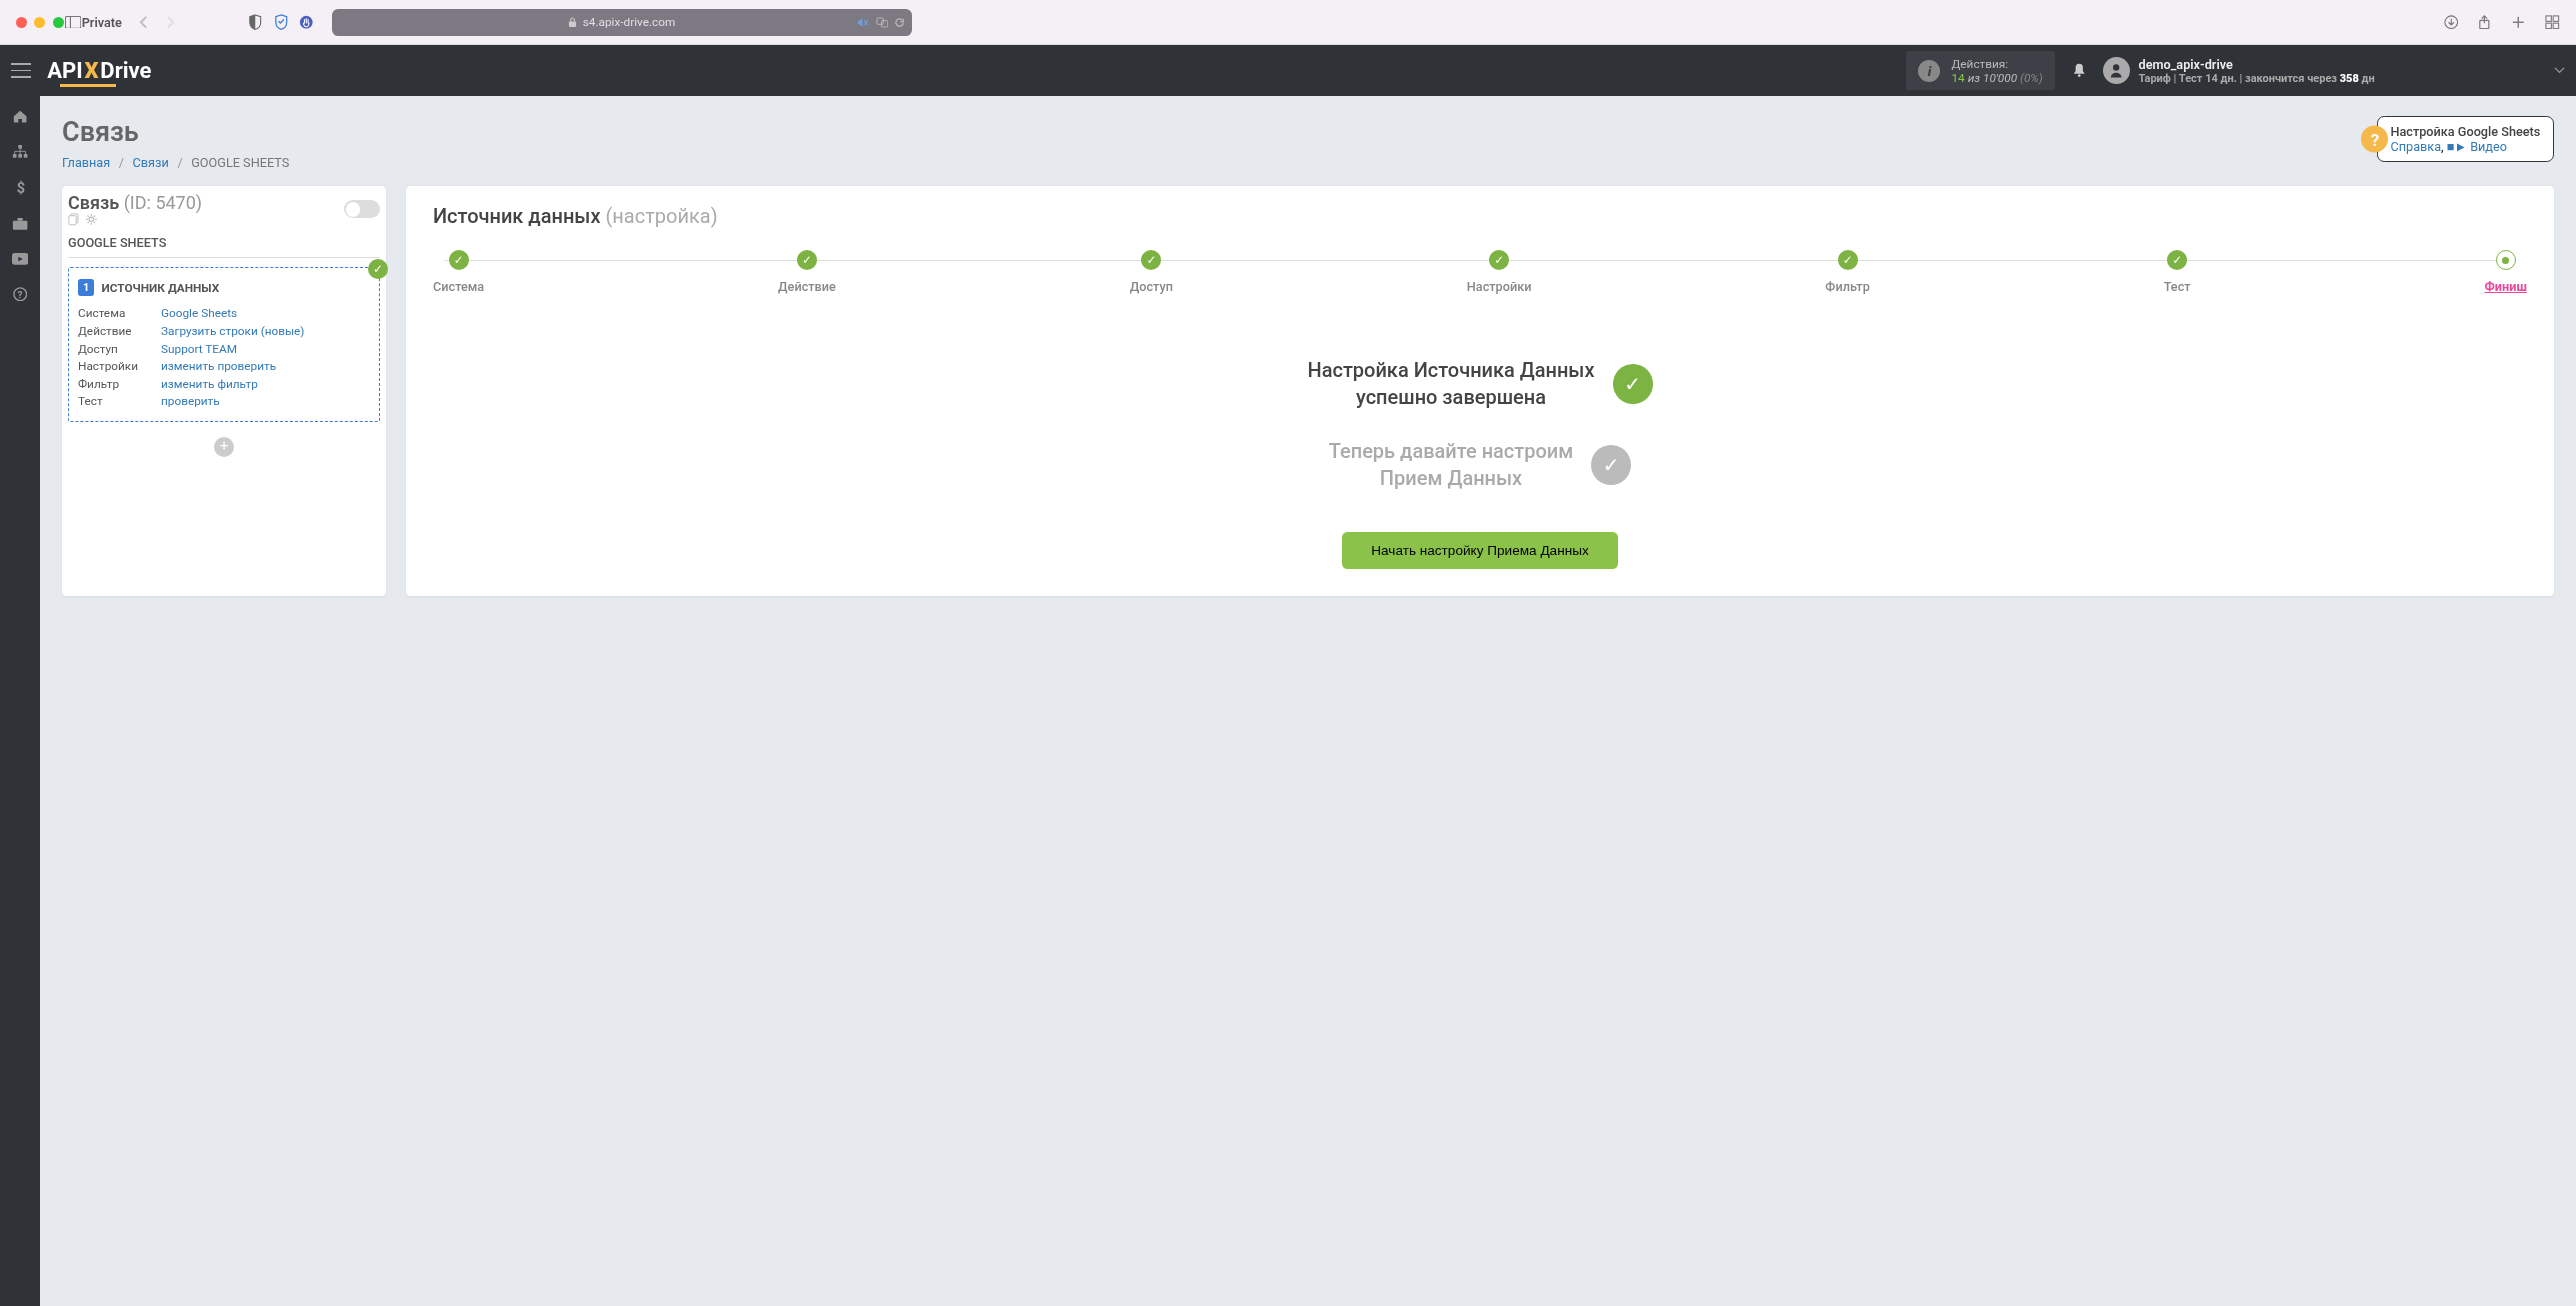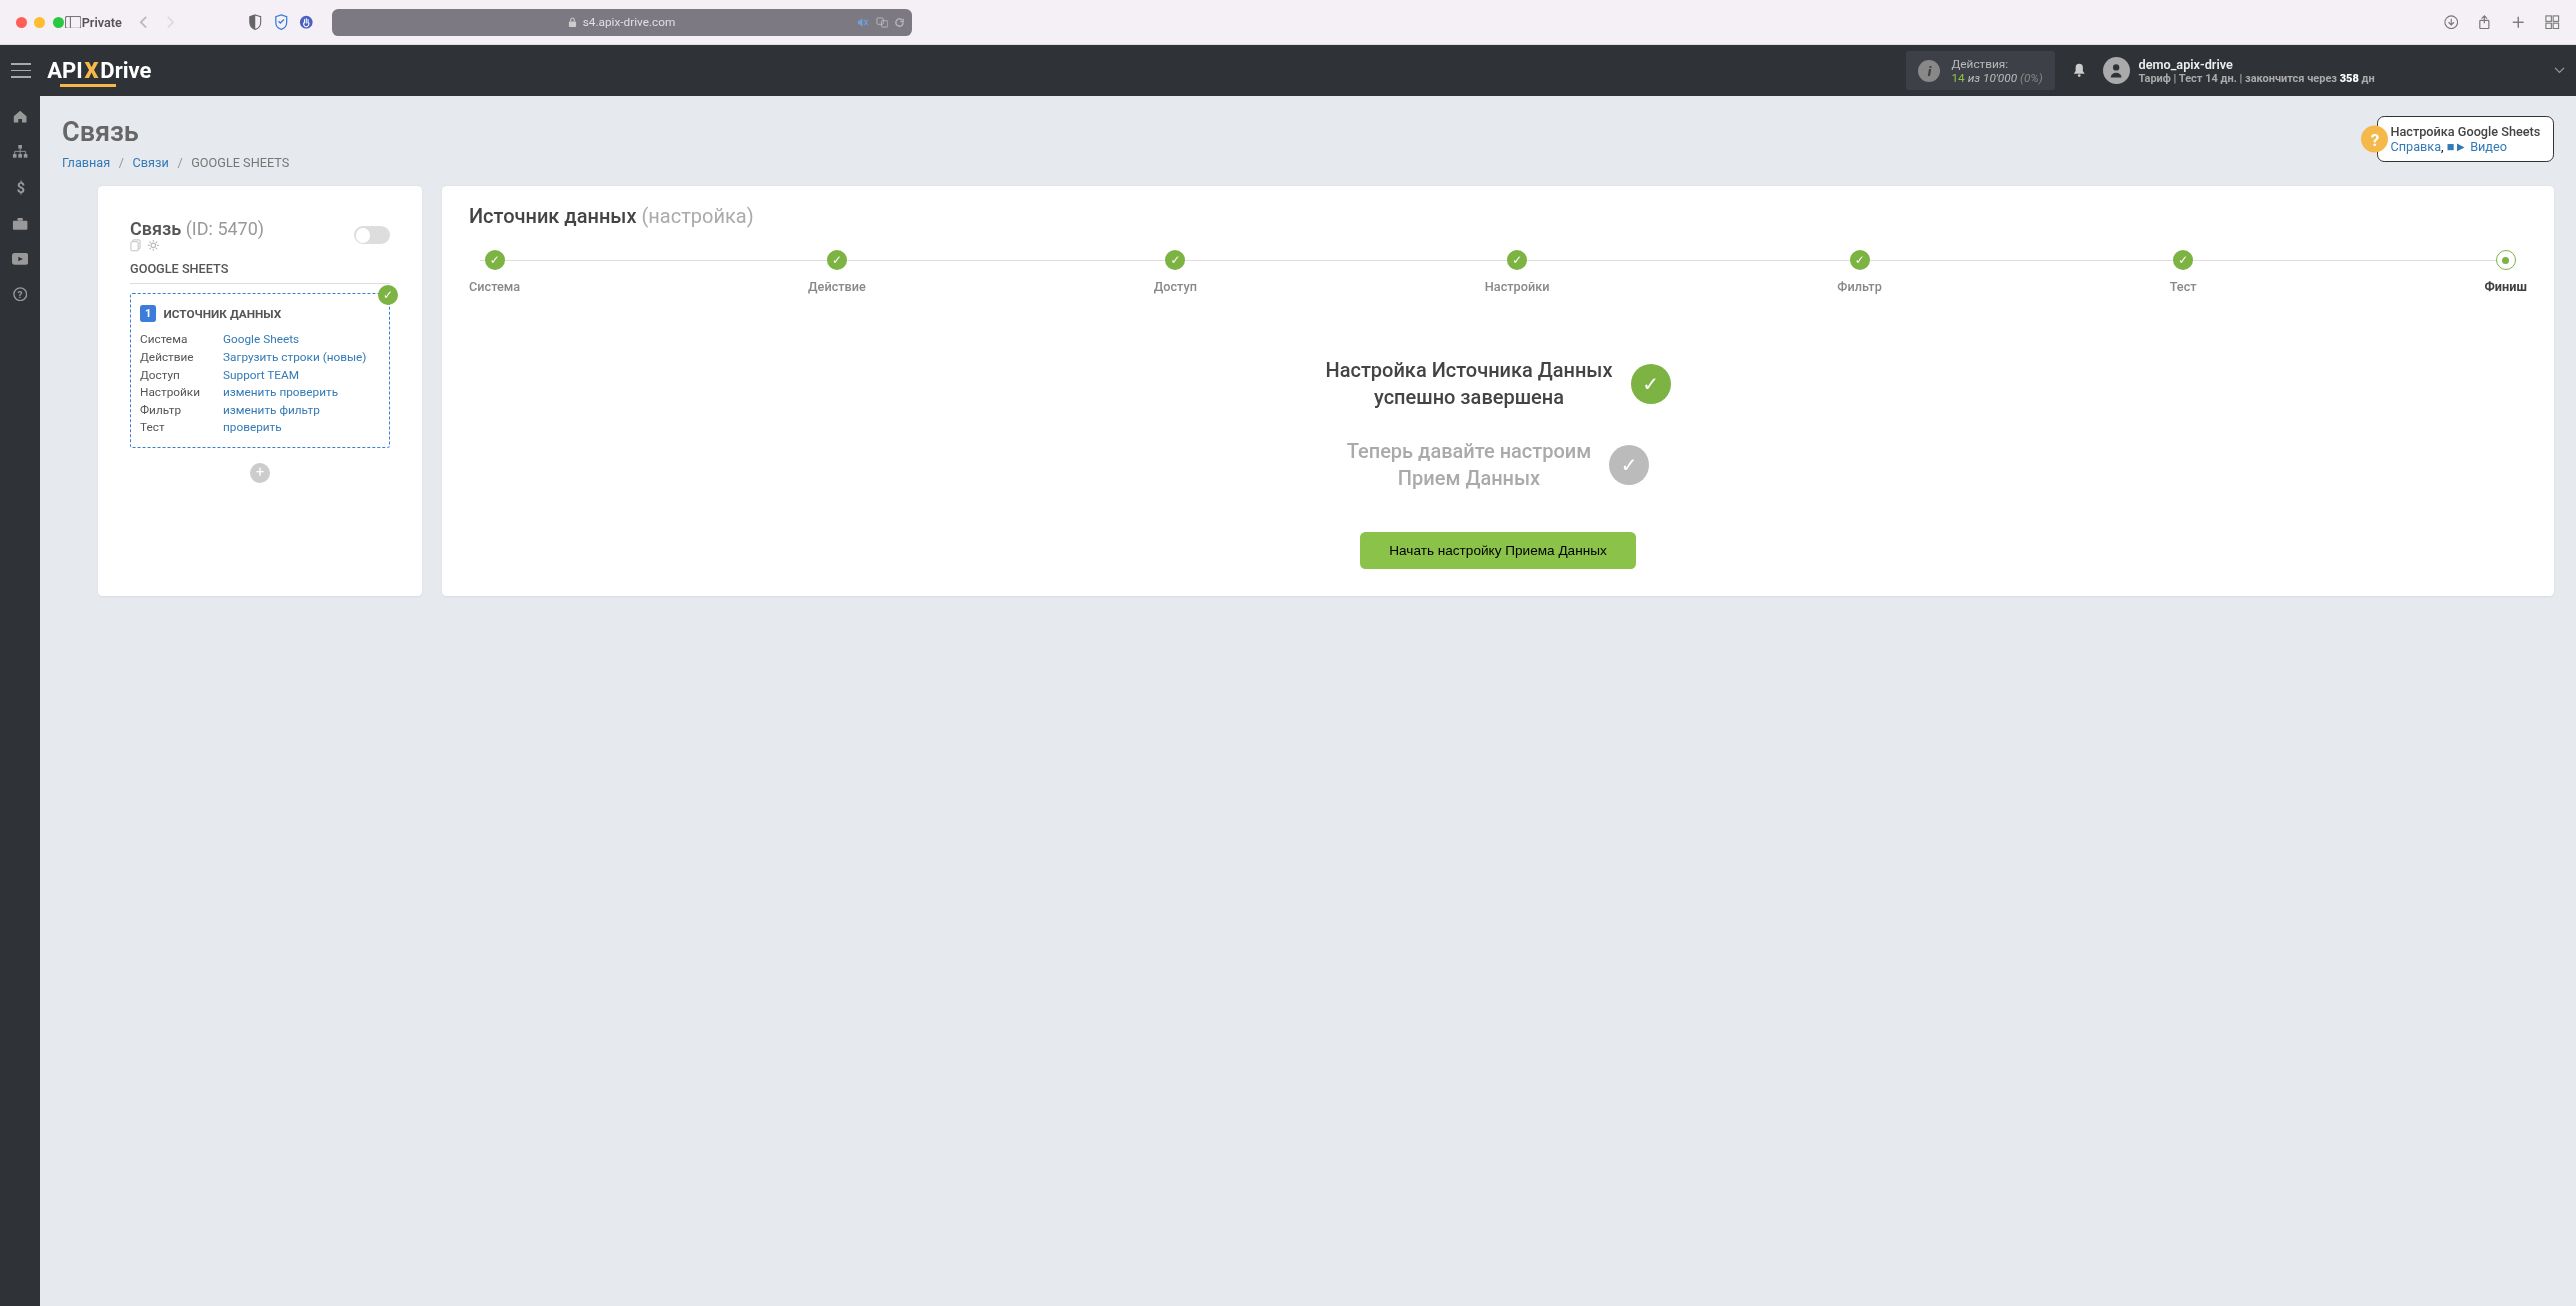--- a/index.html
+++ b/index.html
@@ -59,21 +59,21 @@
 .breadcrumb a { color: #337ab7; text-decoration: none; }
 .breadcrumb .sep { margin: 0 5.4px; color: #999; }
 .help-box { background: #fff; border: 1.8px solid #333; border-radius: 7.2px; padding: 7.2px 12.7px; position: relative; font-size: 12.7px; }
 .help-box .q { position: absolute; left: -16.3px; top: 50%; transform: translateY(-50%); width: 27px; height: 27px; background: #f5b84b; border-radius: 50%; color: #fff; display: flex; align-items: center; justify-content: center; font-size: 17px; font-weight: 700; }
 .help-title { color: #444; font-weight: 500; }
 .help-links a { color: #337ab7; text-decoration: none; }
 .video-icon { color: #337ab7; }
 
 
 .columns { display: flex; gap: 20px; margin-top: 16.3px; }
-.left-panel { width: 324px; background: #fff; border-radius: 4.5px; padding: 32px; box-shadow: 0 0.9px 2.7px rgba(0,0,0,0.06); margin-left: 36px; }
+.left-panel { width: 324px; background: #fff; border-radius: 4.5px; padding: 6px; box-shadow: 0 0.9px 2.7px rgba(0,0,0,0.06); }
 .right-panel { flex: 1; background: #fff; border-radius: 4.5px; padding: 18px 27px 27px; box-shadow: 0 0.9px 2.7px rgba(0,0,0,0.06); }
 
 .panel-header { display: flex; align-items: center; justify-content: space-between; margin-bottom: 9px; }
 .panel-title { font-size: 18px; color: #555; font-weight: 600; }
 .panel-id { color: #999; font-weight: 400; }
 .panel-icons { color: #bbb; display: flex; gap: 5.4px; font-size: 12.7px; }
 .toggle { width: 36px; height: 18px; background: #ddd; border-radius: 9px; position: relative; }
 .toggle::after { content: ''; position: absolute; width: 14.5px; height: 14.5px; background: #fff; border-radius: 50%; top: 1.8px; left: 1.8px; }
 .subtitle-row { border-bottom: 0.9px solid #ddd; padding-bottom: 7.2px; margin-bottom: 9px; font-size: 12.7px; color: #555; font-weight: 500; }
 
@@ -90,21 +90,21 @@
 
 .right-title { font-size: 20px; color: #444; font-weight: 500; }
 .right-title .sub { color: #aaa; font-weight: 400; }
 
 .stepper { display: flex; justify-content: space-between; align-items: flex-start; margin-top: 22px; position: relative; }
 .stepper::before { content: ''; position: absolute; top: 10px; left: 11px; right: 11px; height: 0.9px; background: #ddd; z-index: 0; }
 .step { display: flex; flex-direction: column; align-items: center; gap: 9px; z-index: 1; font-size: 12.7px; color: #888; font-weight: 500; }
 .step-circle { width: 20px; height: 20px; border-radius: 50%; background: #7cb342; color: #fff; display: flex; align-items: center; justify-content: center; font-size: 11.8px; }
 .step.active .step-circle { background: #fff; border: 1.8px solid #7cb342; }
 .step.active .step-circle::after { content: ''; width: 7.2px; height: 7.2px; background: #7cb342; border-radius: 50%; }
-.step.active { color: #404040; font-weight: 700; }
+.step.active { color: #ec4899; font-weight: 700; text-decoration: underline; }
 
 .status-block { display: flex; flex-direction: column; align-items: center; margin-top: 63px; gap: 27px; }
 .status-row { display: flex; align-items: center; gap: 18px; }
 .status-text { font-size: 20px; color: #444; font-weight: 500; text-align: center; line-height: 1.35; }
 .status-text.dim { color: #aaa; }
 .status-circle { width: 40px; height: 40px; border-radius: 50%; display: flex; align-items: center; justify-content: center; color: #fff; font-size: 20px; }
 .status-circle.green { background: #7cb342; }
 .status-circle.gray { background: #bbb; }
 
 .primary-btn { margin-top: 40px; background: #8bc34a; color: #000000; border: none; padding: 11px 29px; border-radius: 5.4px; font-size: 13.6px; cursor: pointer; align-self: center; display: block; margin-left: auto; margin-right: auto; }

